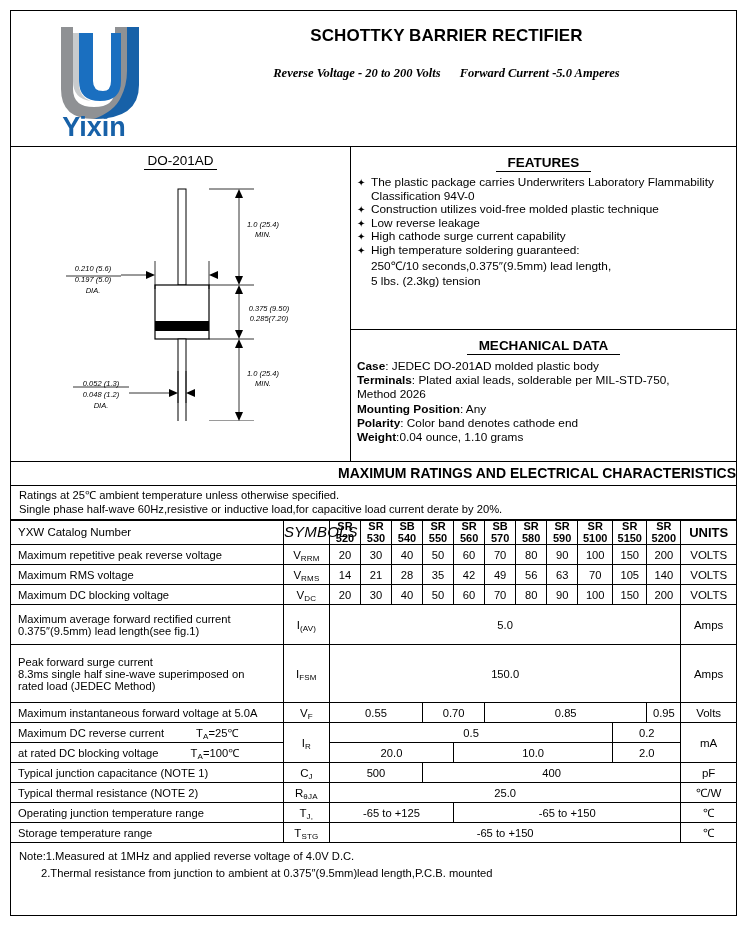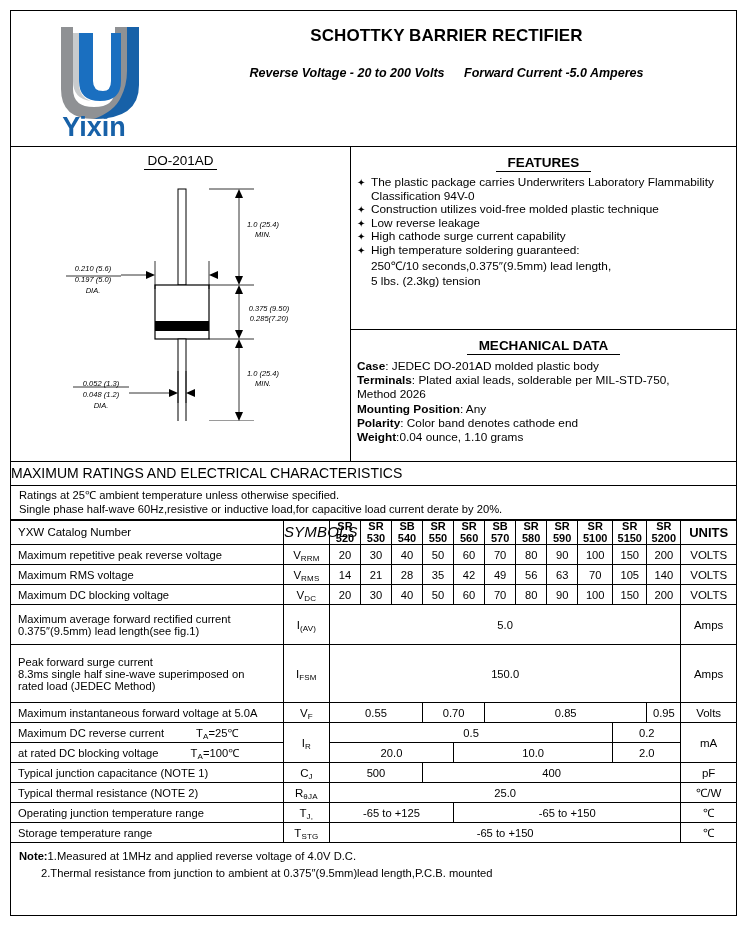--- a/index.html
+++ b/index.html
@@ -19,21 +19,21 @@
   .header{
     position:relative;height:136px;border-bottom:1.5px solid #000;
     box-sizing:border-box;
   }
   .logo{position:absolute;left:18px;top:8px;width:130px;height:120px;}
   .logo svg{display:block;}
   .titles{position:absolute;left:150px;right:4px;top:0;text-align:center;}
   .t1{font-size:25px;font-weight:bold;letter-spacing:.3px;margin-top:13px;display:inline-block;
       border-bottom:2.5px solid #000;padding:0 4px 2px 4px;}
   .t2{font-size:17px;font-weight:bold;margin-top:15px;letter-spacing:.1px;}
-  .t3{font-size:12.5px;font-style:italic;font-weight:bold;margin-top:20px;}
+  .t3{font-size:12.5px;font-style:italic;font-weight:bold;margin-top:20px;font-family:Liberation Serif, serif;}
   .t3 span{margin:0 8px;}
   
   .mid{position:relative;height:315px;border-bottom:1.5px solid #000;box-sizing:border-box;}
   .pkg{position:absolute;left:0;top:0;width:340px;height:100%;border-right:1.5px solid #000;box-sizing:border-box;}
   .pkg-title{text-align:center;font-size:13.5px;font-weight:normal;margin-top:6px;}
   .pkg-title span{border-bottom:1.5px solid #000;padding:0 3px 1px 3px;}
   .pkg-draw{position:absolute;left:0;top:24px;width:340px;height:250px;}
   .pkg-cap{position:absolute;left:0;bottom:18px;width:340px;text-align:center;
     font-size:8.5px;font-style:italic;}
   .rightcol{position:absolute;left:340px;top:0;right:0;height:100%;}
@@ -42,35 +42,35 @@
   .sec-head span{border-bottom:1.5px solid #000;padding:0 12px 1px 12px;}
   ul.feat{list-style:none;margin:0;padding:0;font-size:11.8px;line-height:13.6px;}
   ul.feat li{position:relative;padding-left:14px;margin-bottom:0px;}
   ul.feat li .bullet{position:absolute;left:0;top:1px;font-size:10px;line-height:12px;}
   .feat-extra{font-size:11.8px;line-height:13.6px;padding-left:14px;margin-top:2px;}
   .mech{position:relative;padding:4px 6px 0 6px;}
   .mech-body{font-size:11.8px;line-height:14.2px;}
   .mech-body b{font-weight:bold;}
   
   .ratings-bar{height:24px;border-bottom:1.2px solid #000;box-sizing:border-box;
-     text-align:left;font-size:14px;font-weight:normal;line-height:22px;}
+     text-align:right;font-size:14px;font-weight:bold;line-height:22px;}
   .pre{font-size:11.2px;line-height:13.5px;padding:3px 0 3px 8px;border-bottom:1.2px solid #000;}
   table.main{border-collapse:collapse;width:100%;table-layout:fixed;font-size:11.2px;}
   table.main td{border:1px solid #000;text-align:center;padding:0;height:19px;}
   table.main td.desc{text-align:left;padding-left:7px;border-left:none;}
   table.main td.sym{font-size:11.5px;}
   table.main td.units{font-size:11.5px;border-right:none;}
   .hdr td{font-weight:bold;font-size:11px;line-height:11.5px;}
   .sym-it{font-style:italic;font-size:15px;font-weight:normal;letter-spacing:.2px;}
   .sub{font-size:8px;vertical-align:baseline;position:relative;top:2px;letter-spacing:.2px;}
   .tall2{height:40px;}
   .tall3{height:58px;}
   .note{font-size:11.2px;line-height:17px;padding:5px 0 0 8px;}
   .note .ind{padding-left:22px;}
-  .nb{font-weight:bold;}
+  .nb{font-weight:normal;}
 </style>
 </head>
 <body>
 
 <div class="page">
 
   <div class="header">
 
     <div class="logo">
       <svg width="130" height="120" viewBox="0 0 130 120">

